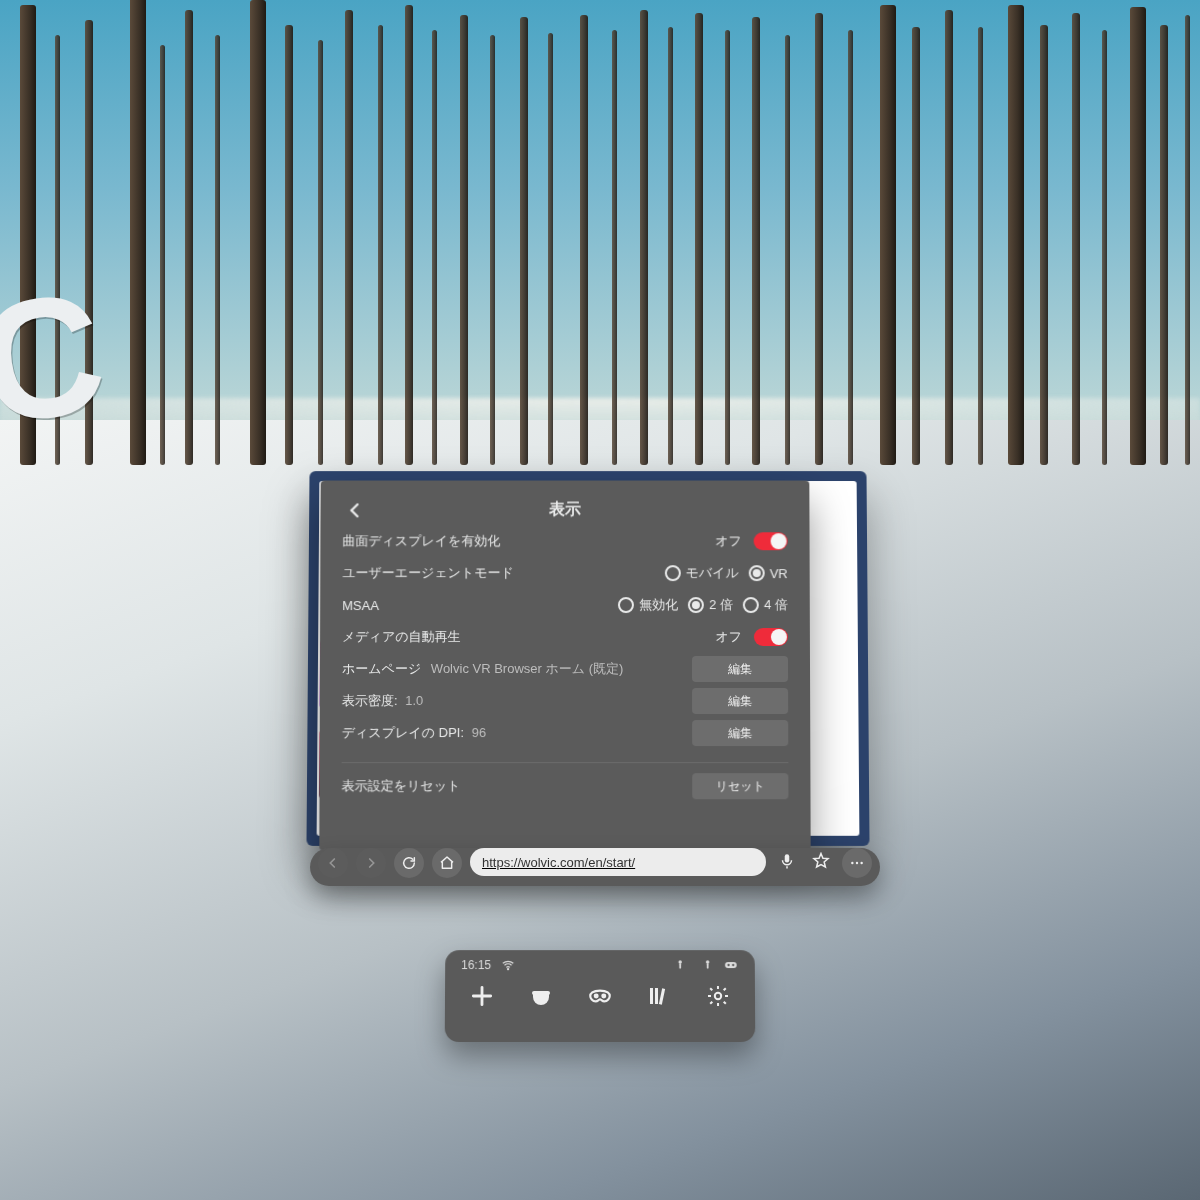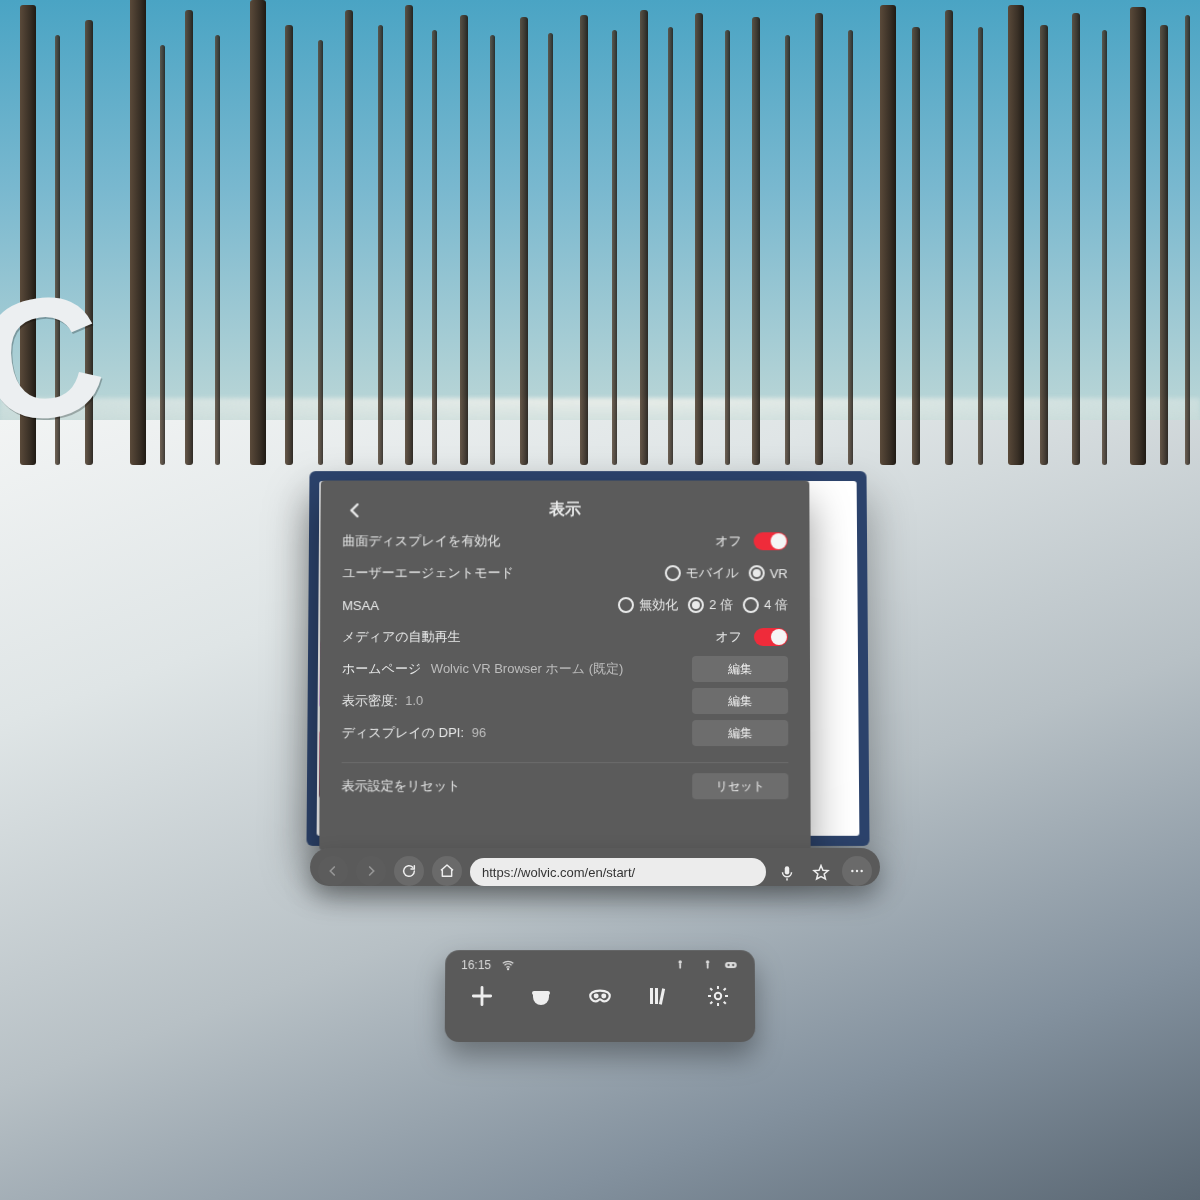--- a/index.html
+++ b/index.html
@@ -49,22 +49,22 @@
   .radio .ring { width:16px; height:16px; border:2px solid #e9eaea; border-radius:50%; display:inline-flex; align-items:center; justify-content:center; }
   .radio.checked .ring::after { content:""; width:8px; height:8px; background:#e9eaea; border-radius:50%; }
   .toggle { position:relative; width:34px; height:18px; border-radius:10px; background:#ef2b3a; cursor:pointer; }
   .toggle .knob { position:absolute; top:1px; right:1px; width:16px; height:16px; background:#f5f5f5; border-radius:50%; }
   .toggle-label { color:#e9eaea; margin-right:2px; }
   .btn { background:#6d6d6d; color:#eee; border:none; border-radius:4px; height:26px; min-width:96px; font-size:12px; cursor:pointer; }
   .divider { height:1px; background:#6b6b6b; margin:14px 0 8px; }
 
   
   .navbar { position:absolute; left:310px; top:848px; width:570px; height:38px;
-            background:#5a5a5a; border-radius:20px; display:flex; align-items:flex-end; gap:8px;
-            padding:0 8px; transform: perspective(1400px) rotateX(1deg); box-shadow: 0 12px 26px rgba(0,0,0,.35); }
+            background:#5a5a5a; border-radius:20px; display:flex; align-items:flex-start; gap:8px;
+            padding:0 8px; transform: perspective(1400px) rotateX(1deg); box-shadow: 0 12px 26px rgba(0,0,0,.35); text-decoration: underline; }
   .navbtn { width:30px; height:30px; border-radius:50%; background:#6a6a6a; display:flex; align-items:center; justify-content:center; cursor:pointer; color:#ddd; }
   .navbtn.disabled { opacity:.45; cursor:default; background:#5f5f5f; }
   .urlpill { flex:1; height:28px; background:#ececec; border-radius:14px; display:flex; align-items:center; padding:0 12px; color:#333; font-size:13px; }
   .navicon { width:26px; height:26px; display:flex; align-items:center; justify-content:center; color:#e9eaea; cursor:pointer; }
 
   
   .tray { position:absolute; left:445px; top:950px; width:310px; height:92px;
           background:#5a5a5a; border-radius:14px; color:#e9eaea;
           box-shadow: 0 14px 28px rgba(0,0,0,.35); transform: perspective(1400px) rotateX(3deg); }
   .tray-top { display:flex; align-items:center; justify-content:space-between; padding:8px 16px 0 16px; font-size:12px; color:#dcdcdc; }

